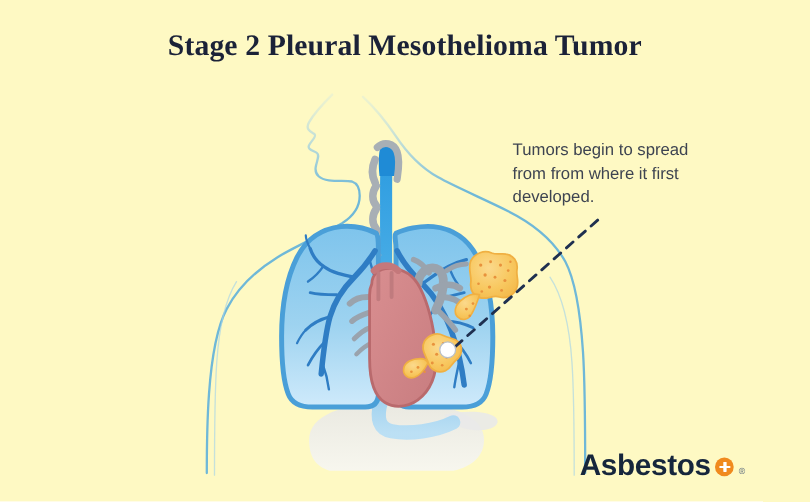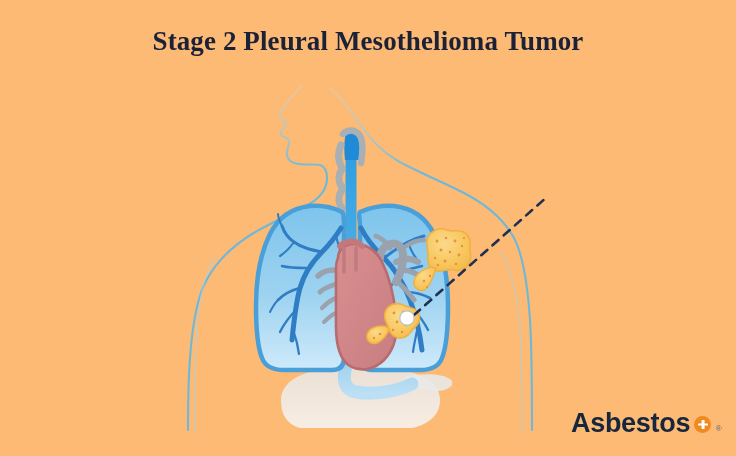--- a/index.html
+++ b/index.html
@@ -8,21 +8,21 @@
     padding: 0;
     background: #ffffff;
   }
   body {
     font-family: "Liberation Sans", sans-serif;
   }
   #infographic {
     position: relative;
     width: 736px;
     height: 456px;
-    background: #fdba74;
+    background: #fef9c3;
     overflow: hidden;
   }
   #page-title {
     position: absolute;
     top: 26px;
     left: 0;
     width: 736px;
     text-align: center;
     font-family: "Liberation Serif", "DejaVu Serif", serif;
     font-weight: bold;
@@ -48,21 +48,20 @@
     line-height: 21.5px;
     color: #3e4451;
   }
   #brand-logo {
     position: absolute;
     left: 527px;
     top: 408px;
     display: flex;
     align-items: baseline;
     font-family: "Liberation Sans", "DejaVu Sans", sans-serif;
-    margin-left: 44px;
   }
   #brand-logo .brand-word {
     font-size: 27px;
     font-weight: bold;
     color: #16263c;
     letter-spacing: -0.3px;
   }
   #brand-logo .brand-dot {
     display: inline-block;
     position: relative;
@@ -309,20 +308,21 @@
           <circle cx="380" cy="334" r="1.3"></circle>
         <circle cx="374" cy="338" r="1.2"></circle>
           <circle cx="386" cy="338" r="1.1"></circle>
       </g>
     </g>
 
     <line x1="414" y1="315" x2="548" y2="196" stroke="#1f3050" stroke-width="2.6" stroke-linecap="round" stroke-dasharray="8 7"></line>
     <circle cx="407" cy="318" r="7.2" fill="#ffffff" stroke="#b9c0c8" stroke-width="1.2"></circle>
   </svg>
 
+  <div id="callout-note">Tumors begin to spread from from where it first developed.</div>
 
   <div id="brand-logo">
     <span class="brand-word">Asbestos</span>
     <span class="brand-dot"></span>
     <span class="brand-reg">®</span>
   </div>
 
 </div>
 
 </body></html>

